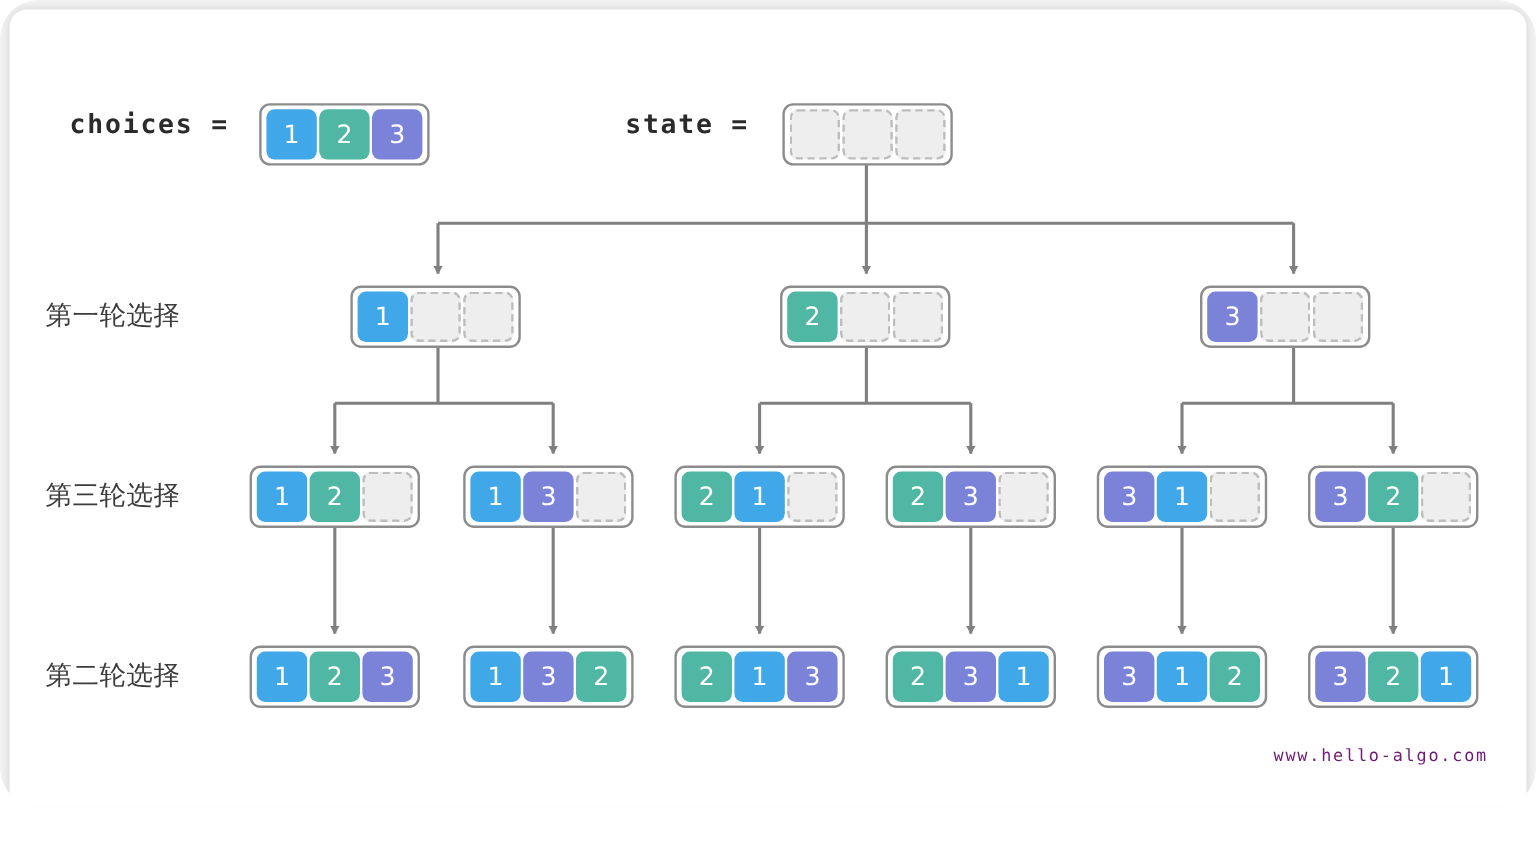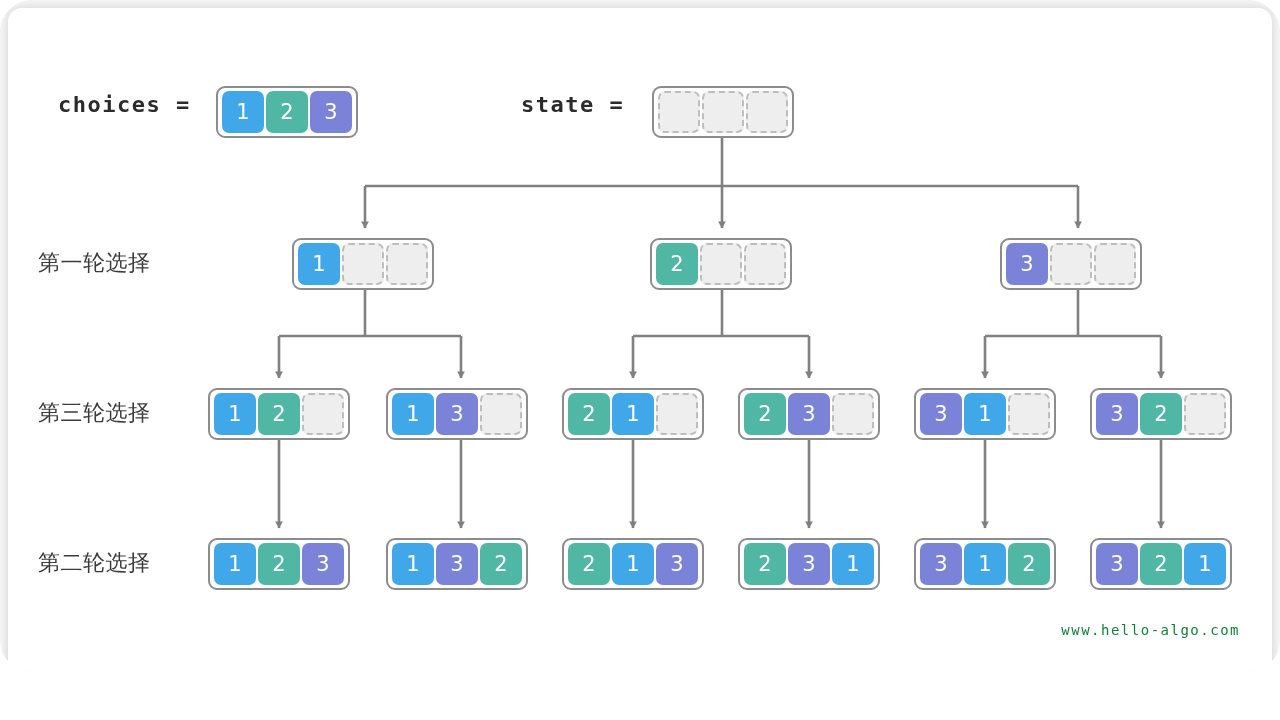--- a/index.html
+++ b/index.html
@@ -86,21 +86,21 @@
     color: transparent;
   }
   .cell.v1 { background: #40a8e8; }
   .cell.v2 { background: #50b7a4; }
   .cell.v3 { background: #7b83d9; }
 
   #watermark {
     position: absolute;
     right: 40px;
     bottom: 34px;
-    color: #15803d;
+    color: #701a75;
     font-family: "DejaVu Sans Mono", monospace;
     font-size: 14px;
     letter-spacing: 1.5px;
   }
 </style>
 </head>
 <body>
 
 <div id="stage">
   <div id="card"></div>

